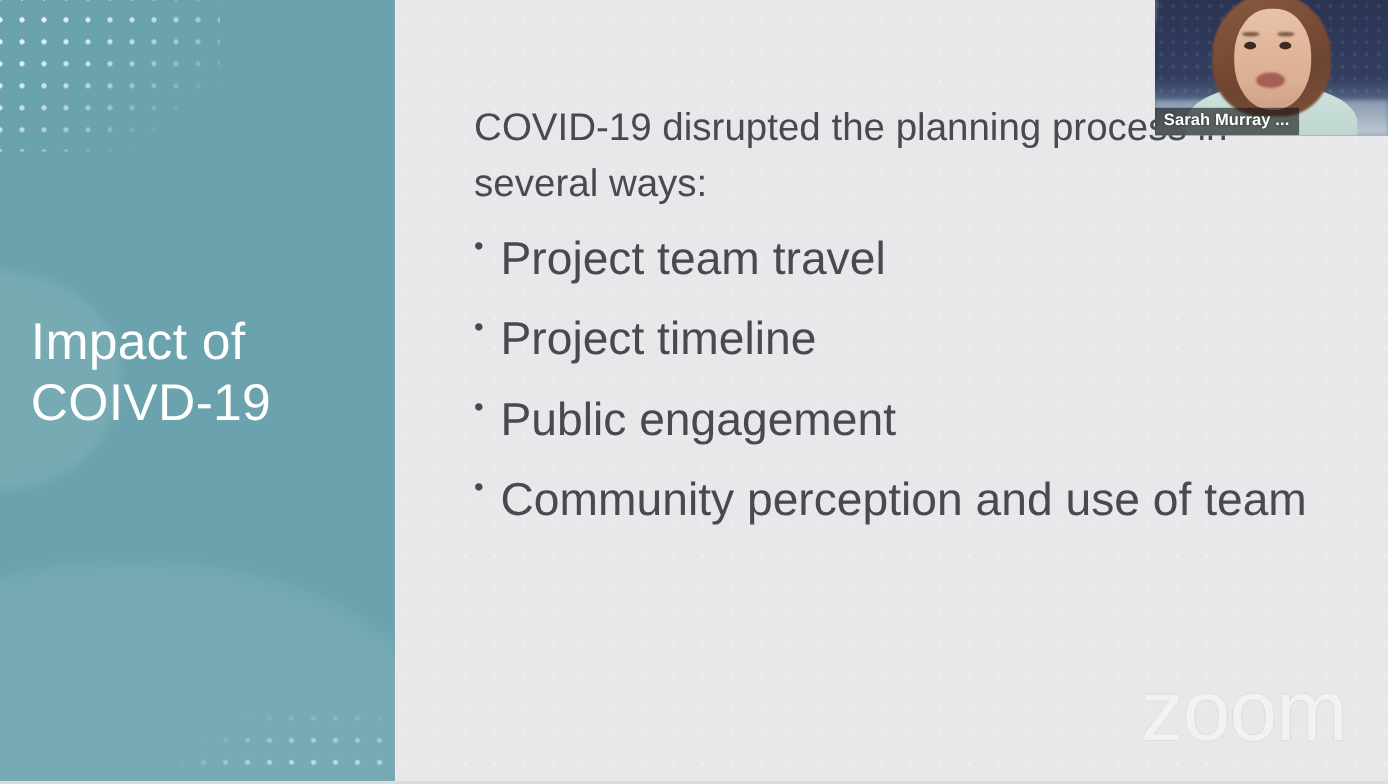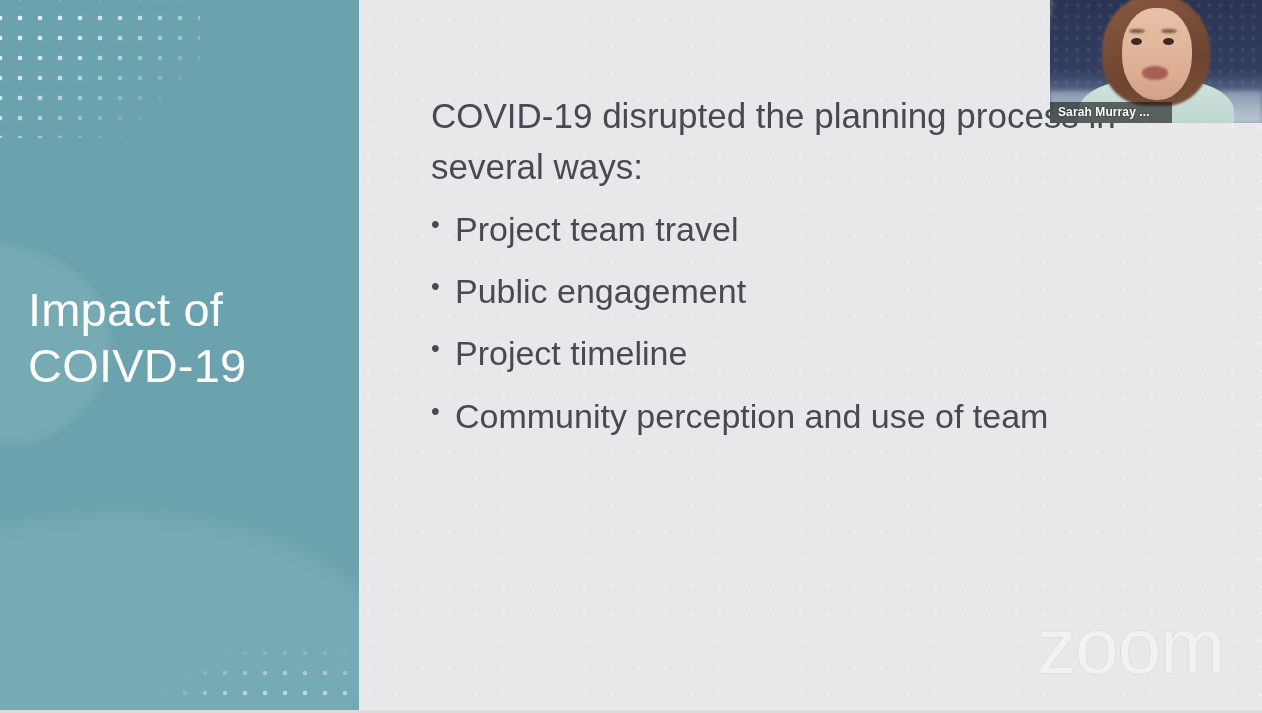--- a/index.html
+++ b/index.html
@@ -116,21 +116,21 @@
     position:absolute;
     left:70px; top:207px;
     width:790px;
     list-style:none;
   }
   #bullet-list li {
     position:relative;
     padding-left:26px;
     margin-bottom:17px;
     color:#474b51;
-    font-size:34px;
+    font-size:42px;
     line-height:1.33;
     font-weight:400;
   }
   #bullet-list li::before {
     content:"\2022";
     position:absolute;
     left:2px; top:-1px;
     font-size:25px;
     line-height:1.5;
     color:#474b51;
@@ -236,21 +236,21 @@
     border-radius:48%;
     filter:blur(1.1px);
   }
   #video-name-badge {
     position:absolute;
     left:0; bottom:0;
     min-width:122px;
     padding:3px 9px 4px 8px;
     background:rgba(22,22,24,0.62);
     color:#ffffff;
-    font-size:12px;
+    font-size:15px;
     line-height:1.2;
     font-weight:700;
     letter-spacing:0.1px;
     white-space:nowrap;
     text-shadow:0 0 2px rgba(0,0,0,0.6);
   }
 
   
   #bottom-edge {
     position:absolute;
@@ -274,22 +274,22 @@
       <div class="dots-br"></div>
       <div id="slide-title">Impact of
 COIVD-19</div>
     </div>
 
     <div id="body-wrap">
       <div id="lead-text">COVID-19 disrupted the planning process in several ways:</div>
 
       <ul id="bullet-list">
         <li>Project team travel</li>
+        <li>Project timeline</li>
         <li>Public engagement</li>
-        <li>Project timeline</li>
         <li>Community perception and use of team</li>
       </ul>
 
       <div id="zoom-watermark">zoom</div>
     </div>
   </div>
 
   <div id="video-tile">
     <div class="vid-bg"></div>
     <div class="vid-trees"></div>

